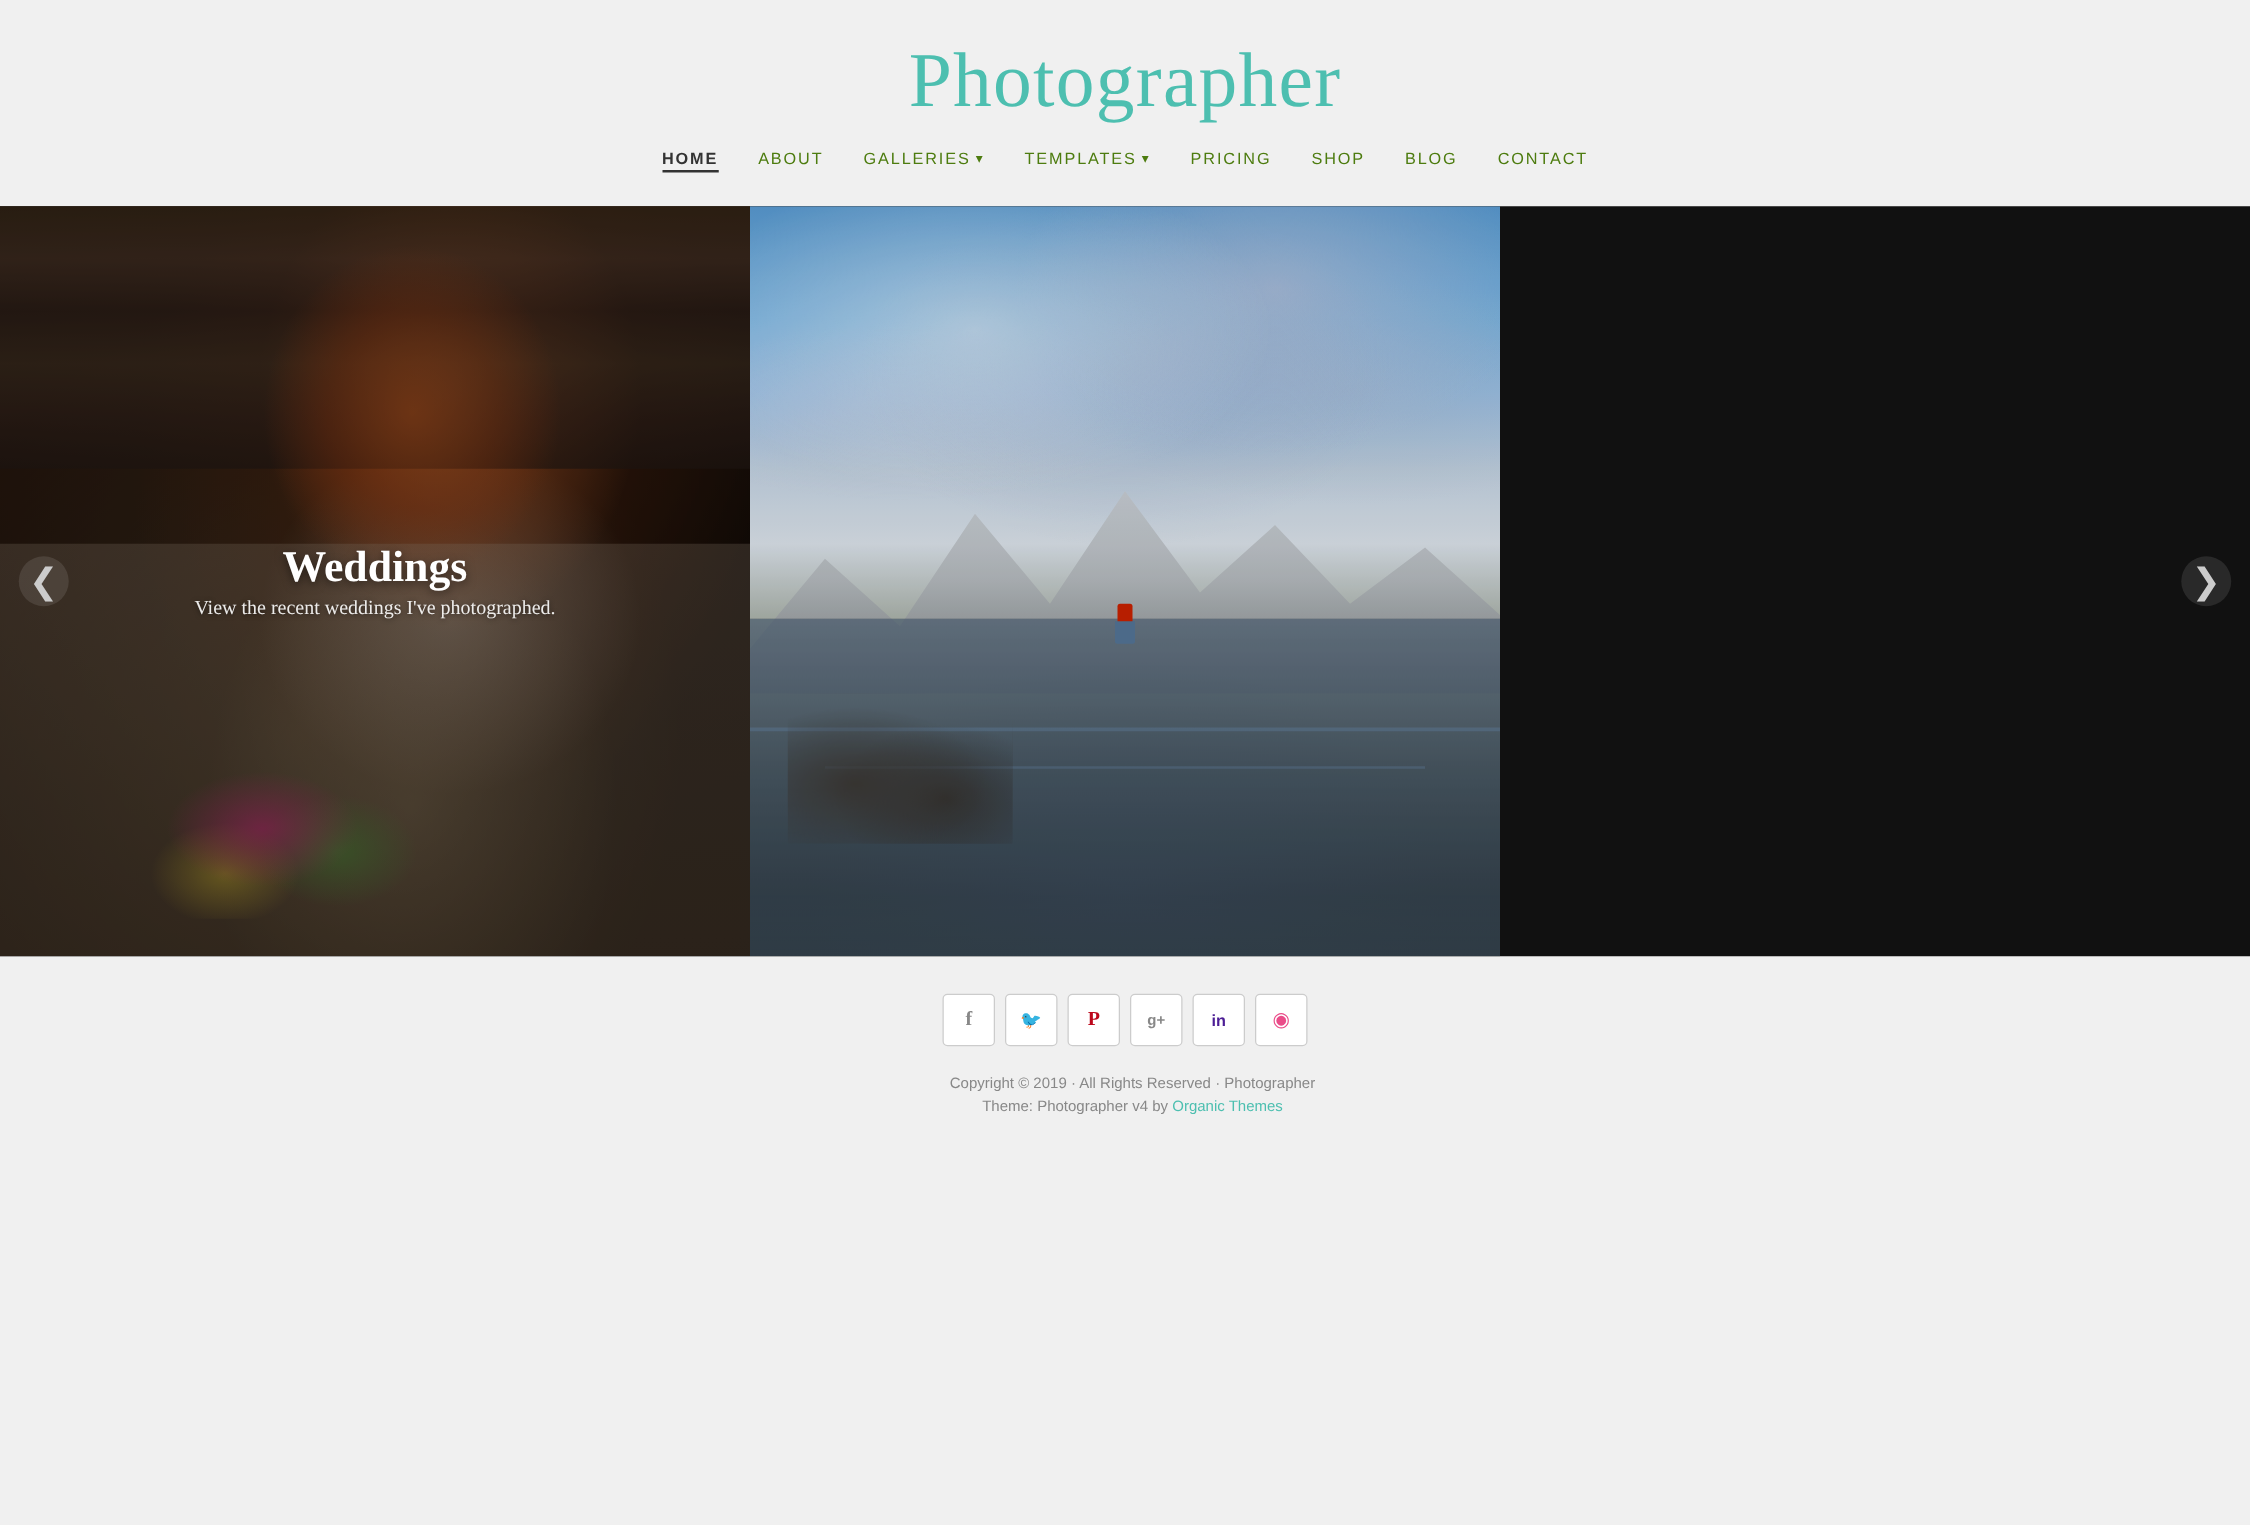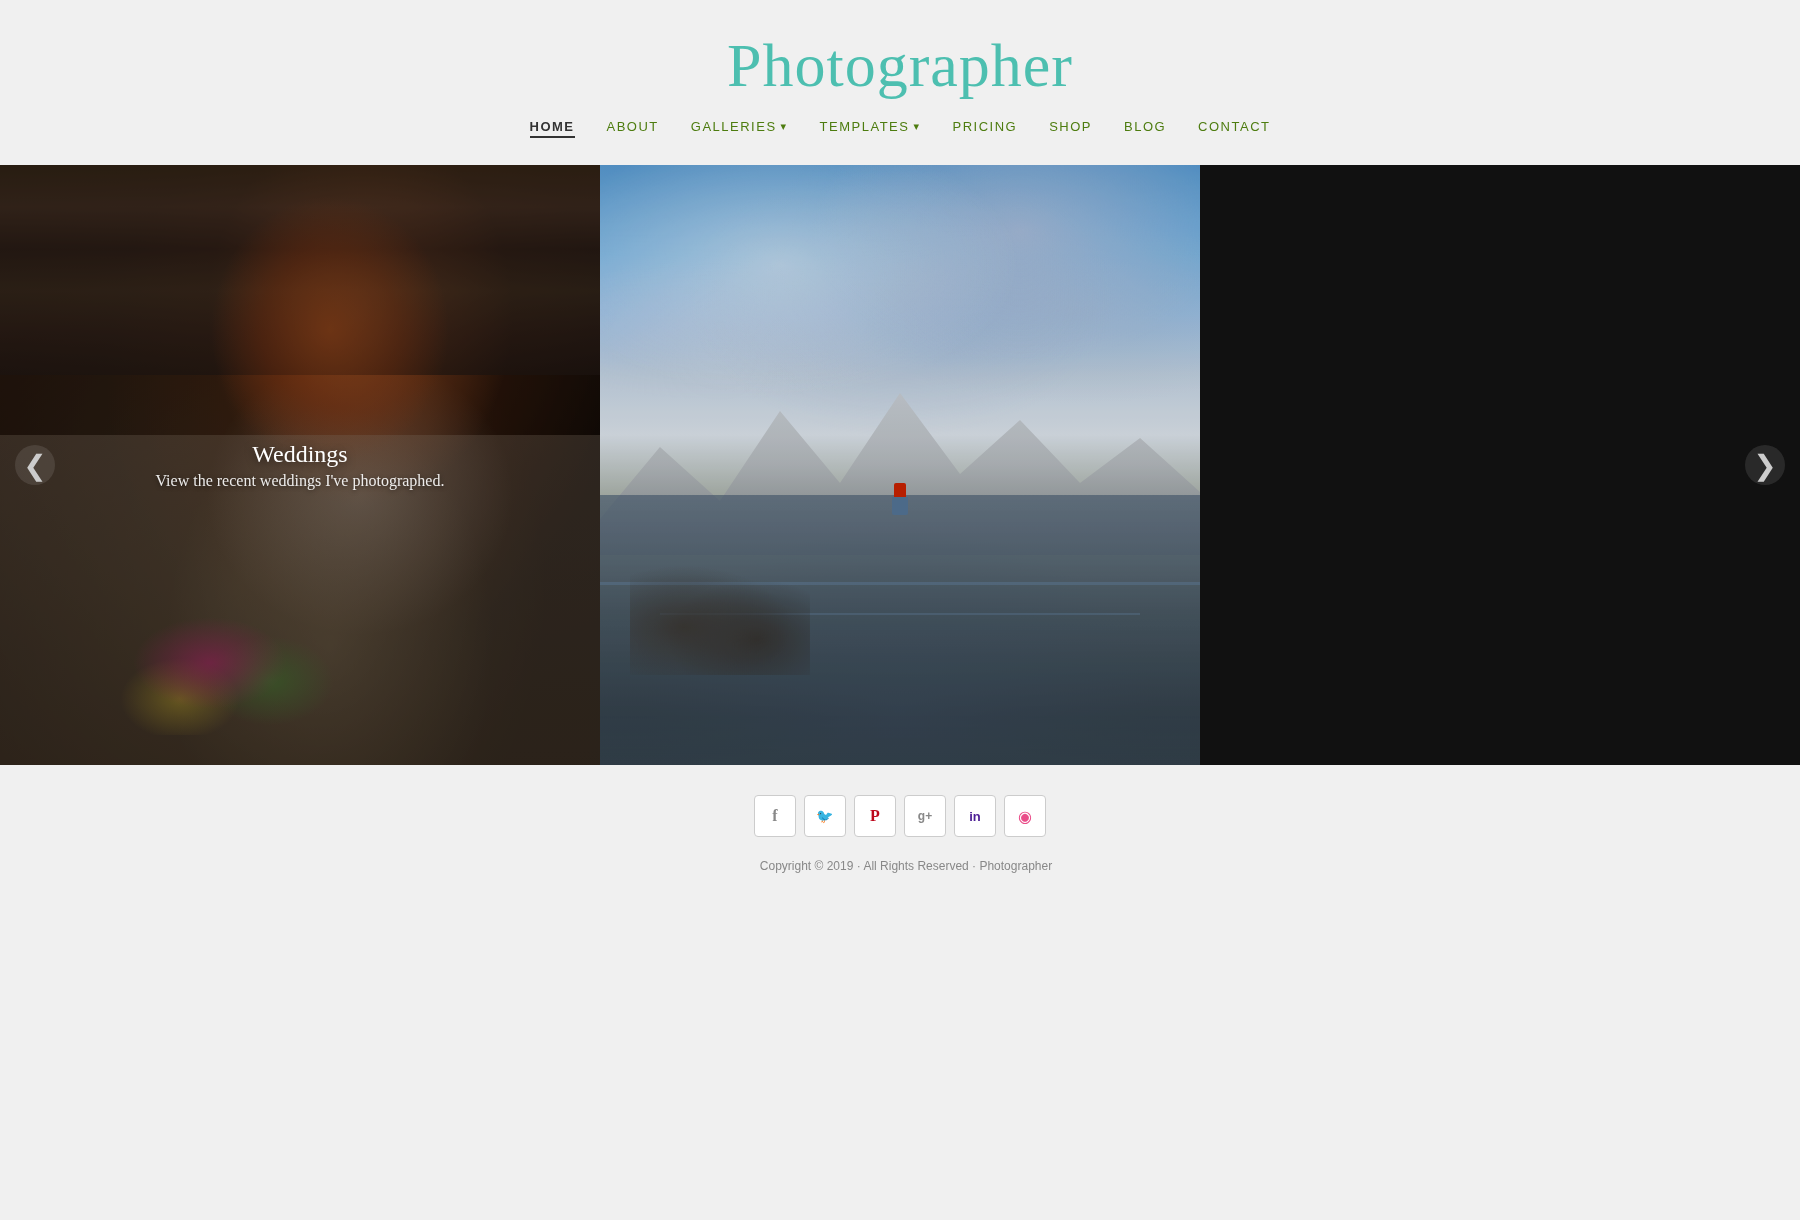--- a/index.html
+++ b/index.html
@@ -165,22 +165,22 @@
       justify-content: center;
       text-align: center;
     }
 
     .slide-overlay.hidden {
       background: rgba(0,0,0,0.1);
     }
 
     .slide-title {
       color: white;
-      font-size: 24px;
-      font-weight: 400;
+      font-size: 35px;
+      font-weight: 700;
       font-family: Georgia, serif;
       margin-bottom: 4px;
       text-shadow: 0 2px 8px rgba(0,0,0,0.5);
     }
 
     .slide-subtitle {
       color: rgba(255,255,255,0.9);
       font-size: 16px;
       font-family: Georgia, serif;
       text-shadow: 0 1px 4px rgba(0,0,0,0.5);
@@ -387,13 +387,16 @@
     <a href="#" class="social-icon">
       <span style="font-family:sans-serif;font-size:13px;font-weight:bold;color:#4c1d95;">in</span>
     </a>
     <a href="#" class="social-icon">
       <span style="font-size:16px;color:#ea4c89;">◉</span>
     </a>
   </div>
   <div class="footer-text">
     <span>Copyright © 2019 · All Rights Reserved · Photographer</span>
   </div>
+  <div class="footer-text">
+    <span>Theme: Photographer v4 by </span><a href="#" class="footer-link">Organic Themes</a>
+  </div>
 </div>
 
 </body></html>

